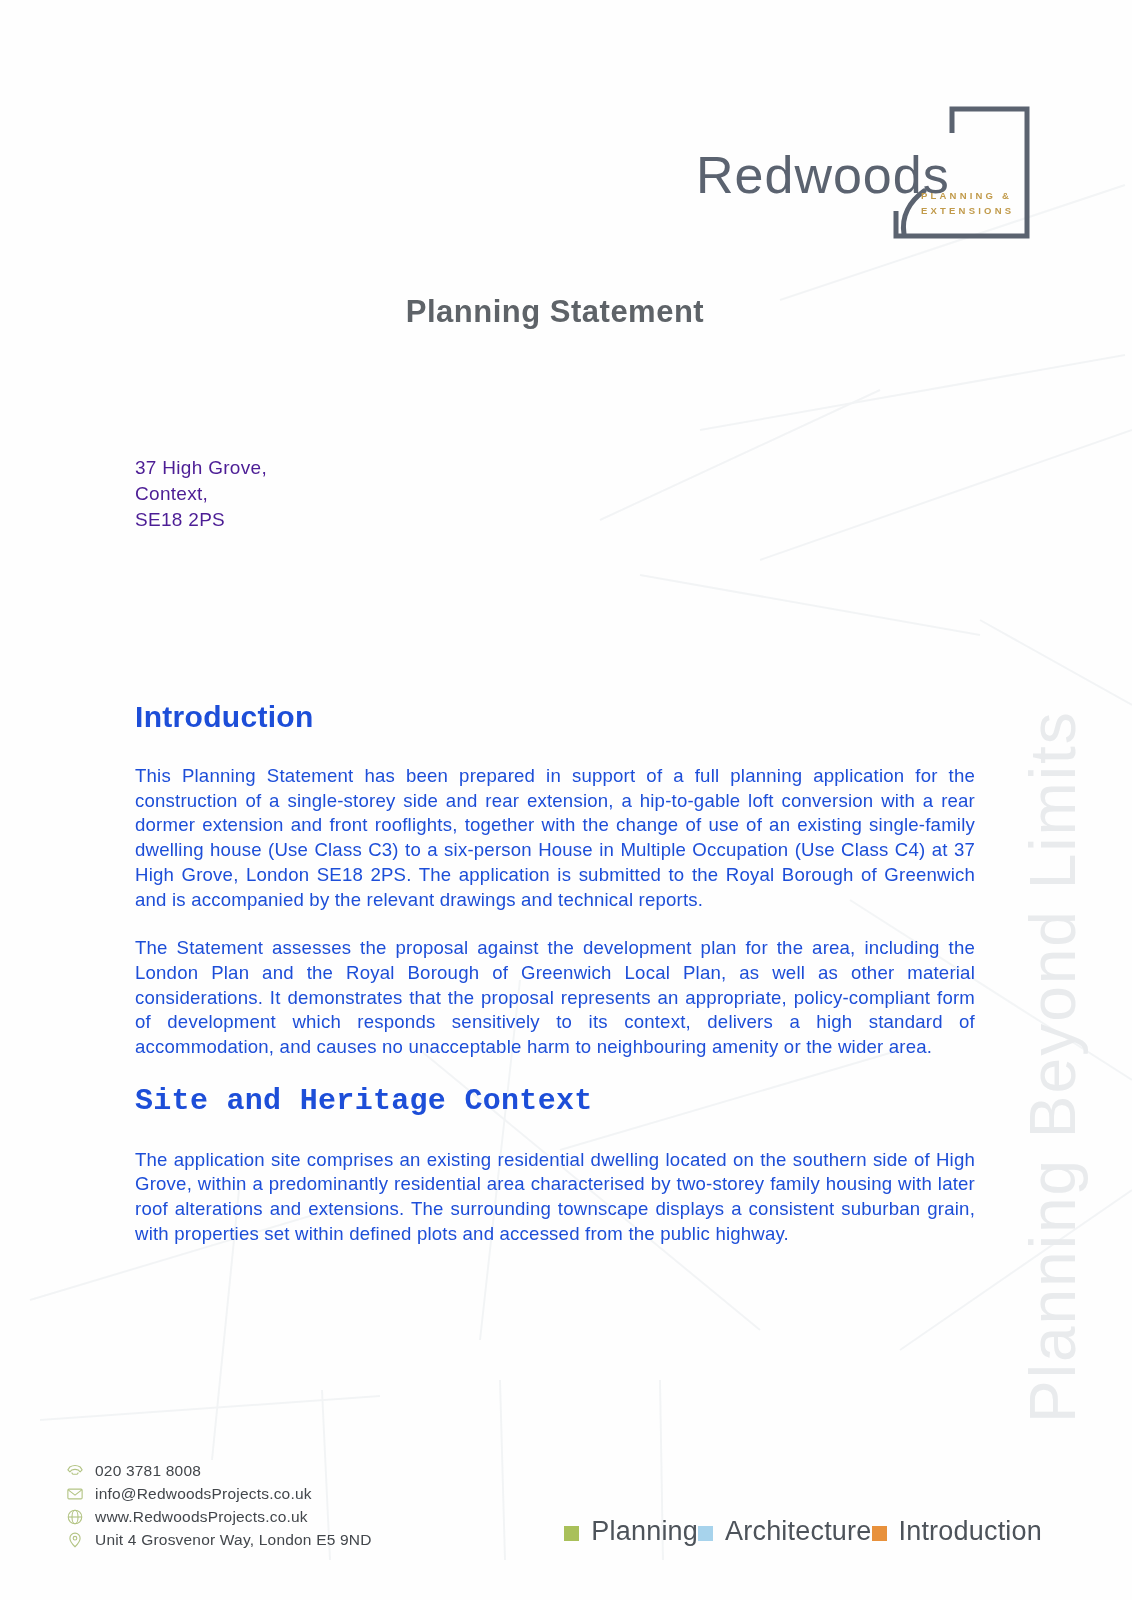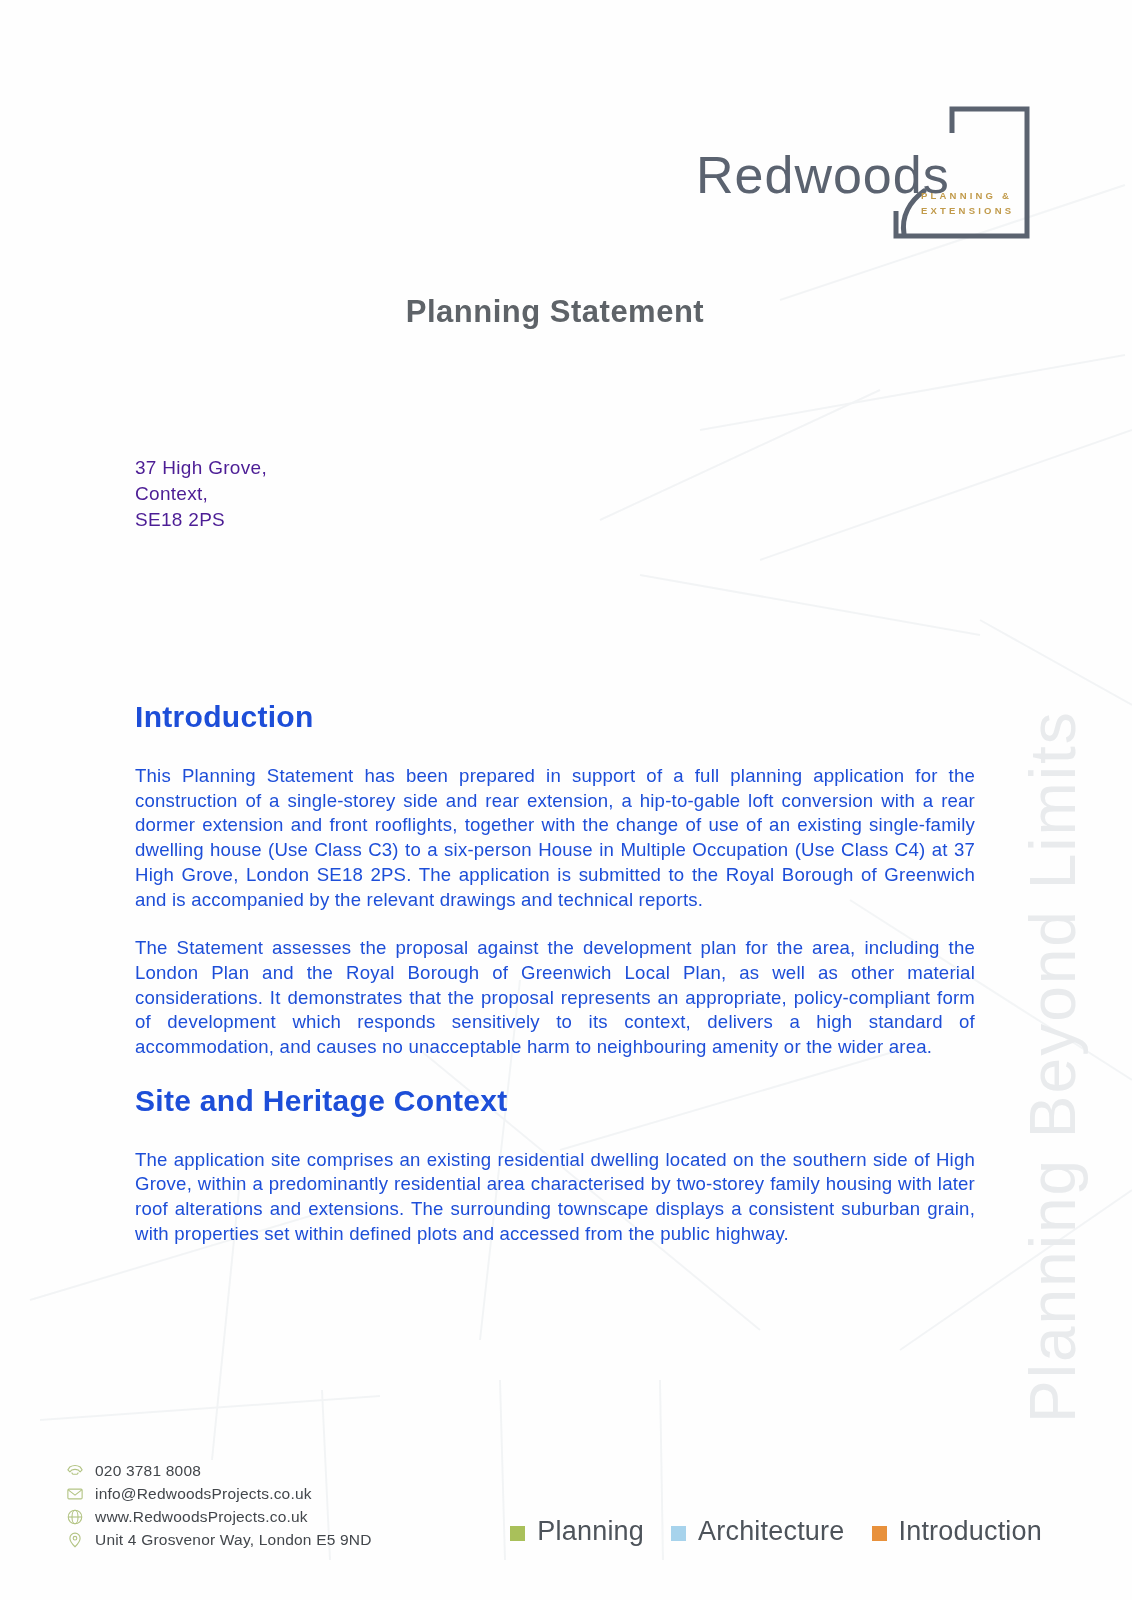--- a/index.html
+++ b/index.html
@@ -46,37 +46,37 @@
     position:absolute;top:592px;left:135px;width:840px;
     text-align:right;font-size:19px;color:#7d8289;letter-spacing:.3px;
   }
 
   
   .body-copy{position:absolute;top:700px;left:135px;width:840px;}
   .body-copy h2{
     margin:0 0 30px 0;
     font-size:30px;font-weight:bold;color:#1d4ed8;letter-spacing:.3px;
   }
-  .body-copy h2.second{margin-top:20px;}
+  .body-copy h2.second{margin-top:20px;font-family:Liberation Mono, monospace;}
   .body-copy p{
     margin:0 0 24px 0;
     font-size:18.6px;line-height:24.7px;color:#1d4ed8;
     text-align:justify;letter-spacing:.2px;
   }
 
   
   .contacts{position:absolute;left:66px;top:1462px;text-align:center;}
   .contact-row{display:flex;align-items:center;margin-bottom:5px;height:18px;}
   .contact-row .cicon{width:18px;height:18px;margin-right:11px;flex:0 0 auto;}
   .contact-row .cval{font-size:15.5px;color:#42464b;letter-spacing:.2px;}
 
   
   .services{
     position:absolute;top:1516px;right:90px;
-    display:flex;align-items:center;gap:27px;
+    display:flex;align-items:center;
   }
   .service{display:flex;align-items:center;gap:12px;}
   .service .sq{width:15px;height:15px;display:inline-block;margin-top:4px;}
   .service .slabel{font-size:27px;font-weight:500;color:#4d535a;letter-spacing:.2px;}
 </style>
 </head>
 <body>
 
 <div class="page">
 

